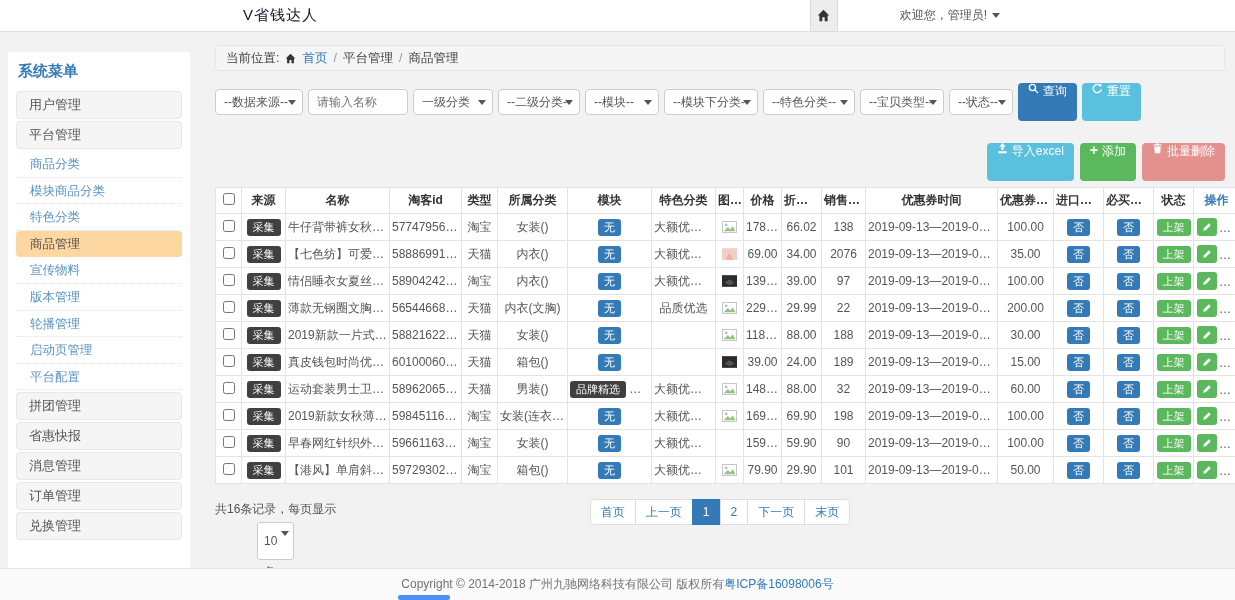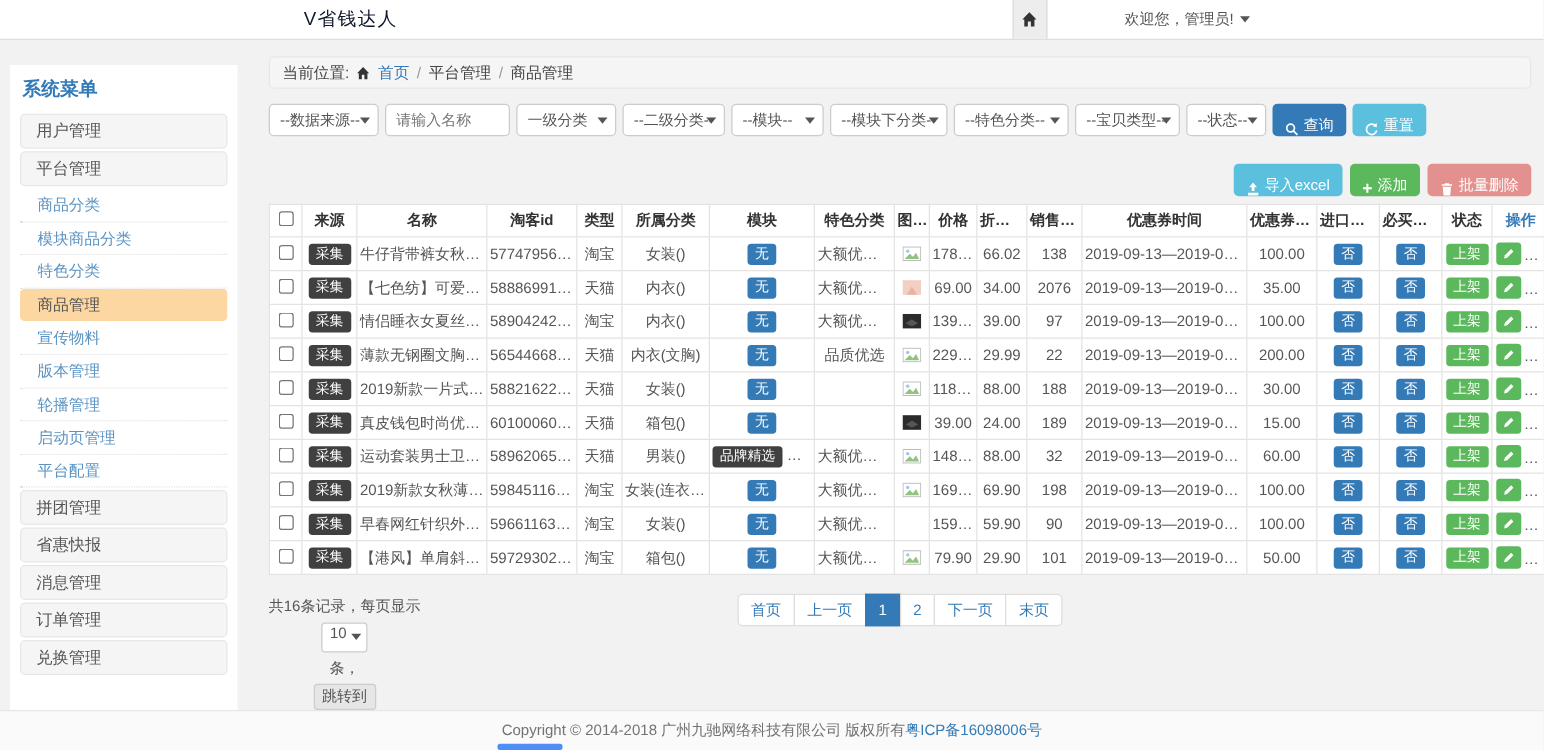--- a/index.html
+++ b/index.html
@@ -26,21 +26,21 @@
   
   .main { position:absolute; left:215px; top:45px; width:1010px; }
   .breadcrumb { height:26px; line-height:24px; background:#f5f5f5; border:1px solid #e7e7e7; border-radius:4px; font-size:12.5px; color:#444; padding:0 10px; display:flex; align-items:center; gap:6px; }
   .bc-link { color:#337ab7; text-decoration:none; cursor:pointer; }
   .bc-sep { color:#999; }
 
   .filters { margin-top:12px; display:flex; gap:5px; align-items:center; font-size:12px; }
   .sel { position:relative; height:26px; background:#fff; border:1px solid #ccc; border-radius:4px; color:#555; display:inline-flex; align-items:center; padding:0 18px 0 8px; cursor:pointer; white-space:nowrap; }
   .sel .caret { position:absolute; right:6px; top:10px; border-top-color:#555; }
   .txt { height:26px; border:1px solid #ccc; border-radius:4px; padding:0 8px; font-size:12px; color:#0f172a; font-family:inherit; }
-  .btn { height:26px; border:none; border-radius:4px; color:#fff; font-size:12px; display:inline-flex; align-items:flex-end; gap:4px; padding:0 10px; cursor:pointer; font-family:inherit; }
+  .btn { height:38px; border:none; border-radius:4px; color:#fff; font-size:12px; display:inline-flex; align-items:flex-start; gap:4px; padding:0 10px; cursor:pointer; font-family:inherit; }
   .btn-primary { background:#337ab7; }
   .btn-info { background:#5bc0de; }
   .btn-success { background:#5cb85c; }
   .btn-danger-light { background:#e2918f; }
 
   .toolbar { margin-top:22px; display:flex; justify-content:flex-end; gap:6px; }
   .plus { font-weight:bold; font-size:14px; line-height:1; }
 
   
   table.grid { margin-top:6px; width:100%; border-collapse:collapse; background:#fff; table-layout:fixed; font-size:12px; color:#555; }
@@ -52,21 +52,21 @@
   .b-blue { background:#337ab7; }
   .b-green { background:#5cb85c; }
   .abtn { display:inline-flex; align-items:center; justify-content:center; width:20px; height:18px; border-radius:3px; margin:0 1px; cursor:pointer; color:#fff; }
   .a-edit { background:#5cb85c; }
   .a-del { background:#d9534f; }
   input[type="checkbox"] { width:12px; height:12px; cursor:pointer; }
 
   
   .pager-row { position:relative; margin-top:14px; height:28px; display:flex; justify-content:center; align-items:center; }
   .page-summary { position:absolute; left:0; top:3px; font-size:12px; color:#555; display:flex; align-items:center; gap:4px;flex-direction:column; }
-  .mini-sel { position:relative; height:24px; background:#fff; border:1px solid #ccc; border-radius:3px; display:inline-flex; align-items:flex-start; padding:0 16px 0 6px; cursor:pointer; }
+  .mini-sel { position:relative; height:38px; background:#fff; border:1px solid #ccc; border-radius:3px; display:inline-flex; align-items:center; padding:0 16px 0 6px; cursor:pointer; }
   .mini-sel .caret { position:absolute; right:4px; top:8px; }
   .jump { background:#e6e6e6; border:1px solid #ccc; border-radius:3px; padding:1px 6px; cursor:pointer; color:#555; }
   .page-input { width:34px; height:22px; border:1px solid #ccc; border-radius:3px; text-align:center; font-size:12px; color:#555; font-family:inherit; }
   .pager { display:flex; }
   .pbtn { border:1px solid #ddd; background:#fff; color:#337ab7; font-size:12px; padding:0 10px; height:26px; line-height:24px; margin-left:-1px; cursor:pointer; }
   .pbtn:first-child { border-radius:4px 0 0 4px; margin-left:0; }
   .pbtn:last-child { border-radius:0 4px 4px 0; }
   .pbtn.active { background:#337ab7; border-color:#337ab7; color:#fff; }
 
   

